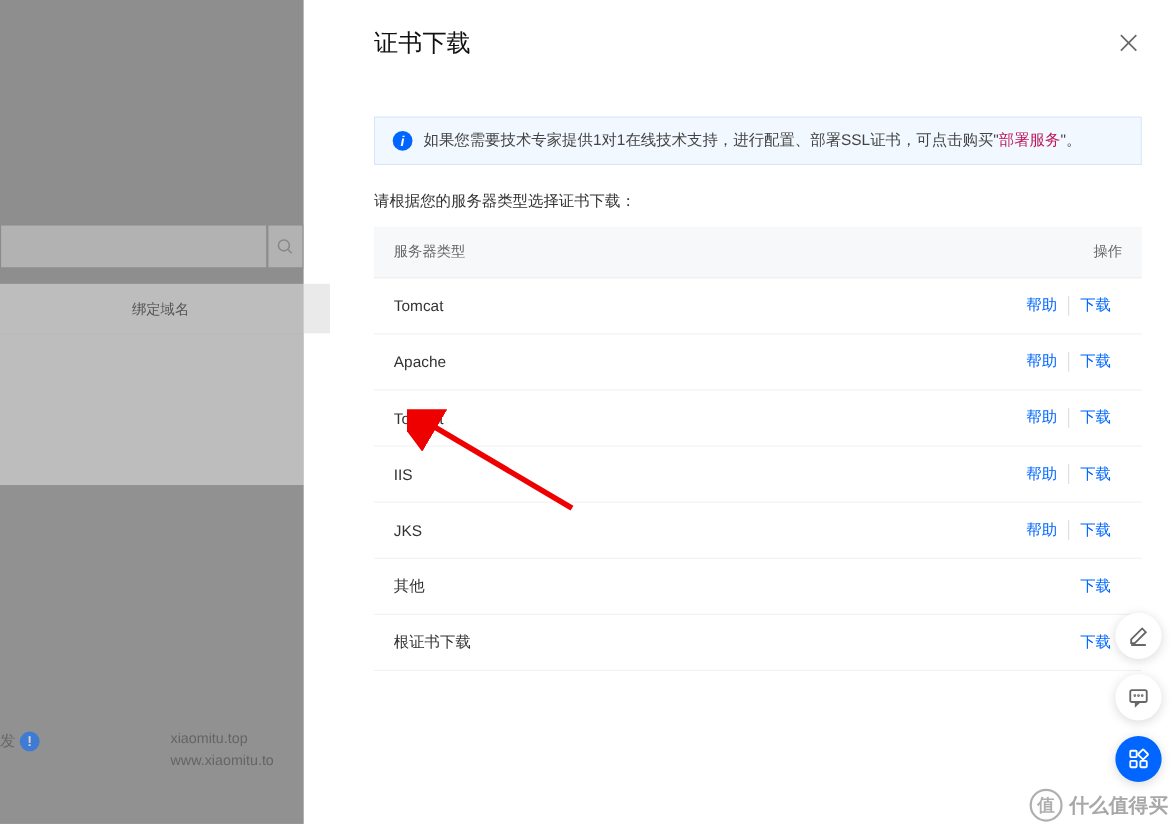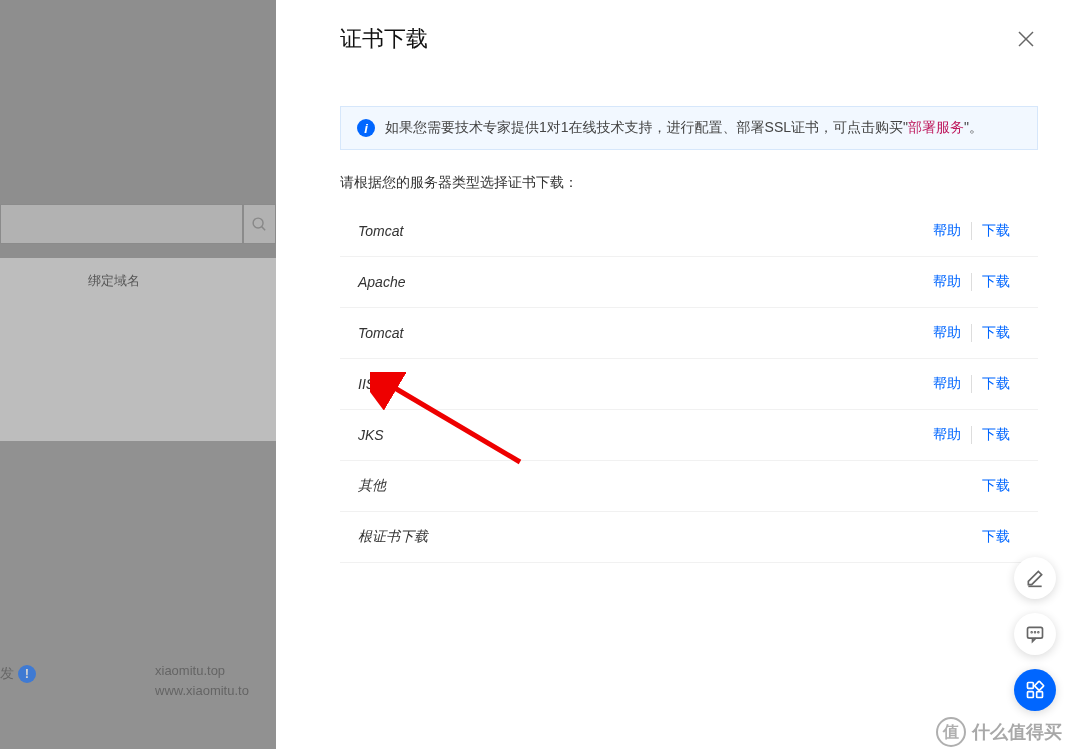--- a/index.html
+++ b/index.html
@@ -45,25 +45,25 @@
       border: 1px solid rgba(0,0,0,0.22);
       display: flex;
       align-items: center;
       justify-content: center;
       color: #777;
       font-size: 18px;
     }
     .bg-header {
       position: absolute;
       top: 258px; left: 0;
-      width: 276px; height: 45px;
+      width: 300px; height: 45px;
       background: rgba(220,220,220,0.6);
       display: flex; align-items: center;
       color: #555; font-size: 13px;
-      padding-left: 88px;
+      padding-left: 120px;
     }
     .bg-row {
       position: absolute;
       top: 303px; left: 0;
       width: 276px; height: 138px;
       background: rgba(255,255,255,0.42);
       padding: 10px 0;
     }
     .bg-status {
       position: absolute;
@@ -135,21 +135,21 @@
       background: #f7f8fa;
       padding: 14px 18px;
       font-size: 13px; color: #666;
       border-bottom: 1px solid #eee;
     }
     .trow {
       display: flex; justify-content: space-between; align-items: center;
       padding: 16px 18px;
       border-bottom: 1px solid #f1f1f1;
     }
-    .trow .name { font-size: 14px; color: #333; font-style: italic; }
+    .trow .name { font-size: 14px; color: #333; }
     .trow .act {
       display: flex; gap: 0; font-size: 14px;
     }
     .trow .act a {
       color: #06f; text-decoration: none; padding: 0 10px;
       cursor: pointer;
       text-align: right;
     }
     .trow .act a + a { border-left: 1px solid #ddd; }
 
@@ -232,20 +232,24 @@
   <div class="info-banner">
     <span class="info-icon">i</span>
     <span>
       <span>如果您需要技术专家提供1对1在线技术支持，进行配置、部署SSL证书，可点击购买"</span><a>部署服务</a><span>"。</span>
     </span>
   </div>
 
   <div class="prompt">请根据您的服务器类型选择证书下载：</div>
 
   <div class="table">
+    <div class="thead">
+      <span>服务器类型</span>
+      <span>操作</span>
+    </div>
 
     <div class="trow">
       <span class="name">Tomcat</span>
       <span class="act">
         <a>帮助</a>
         <a>下载</a>
       </span>
     </div>
     <div class="trow">
       <span class="name">Apache</span>

